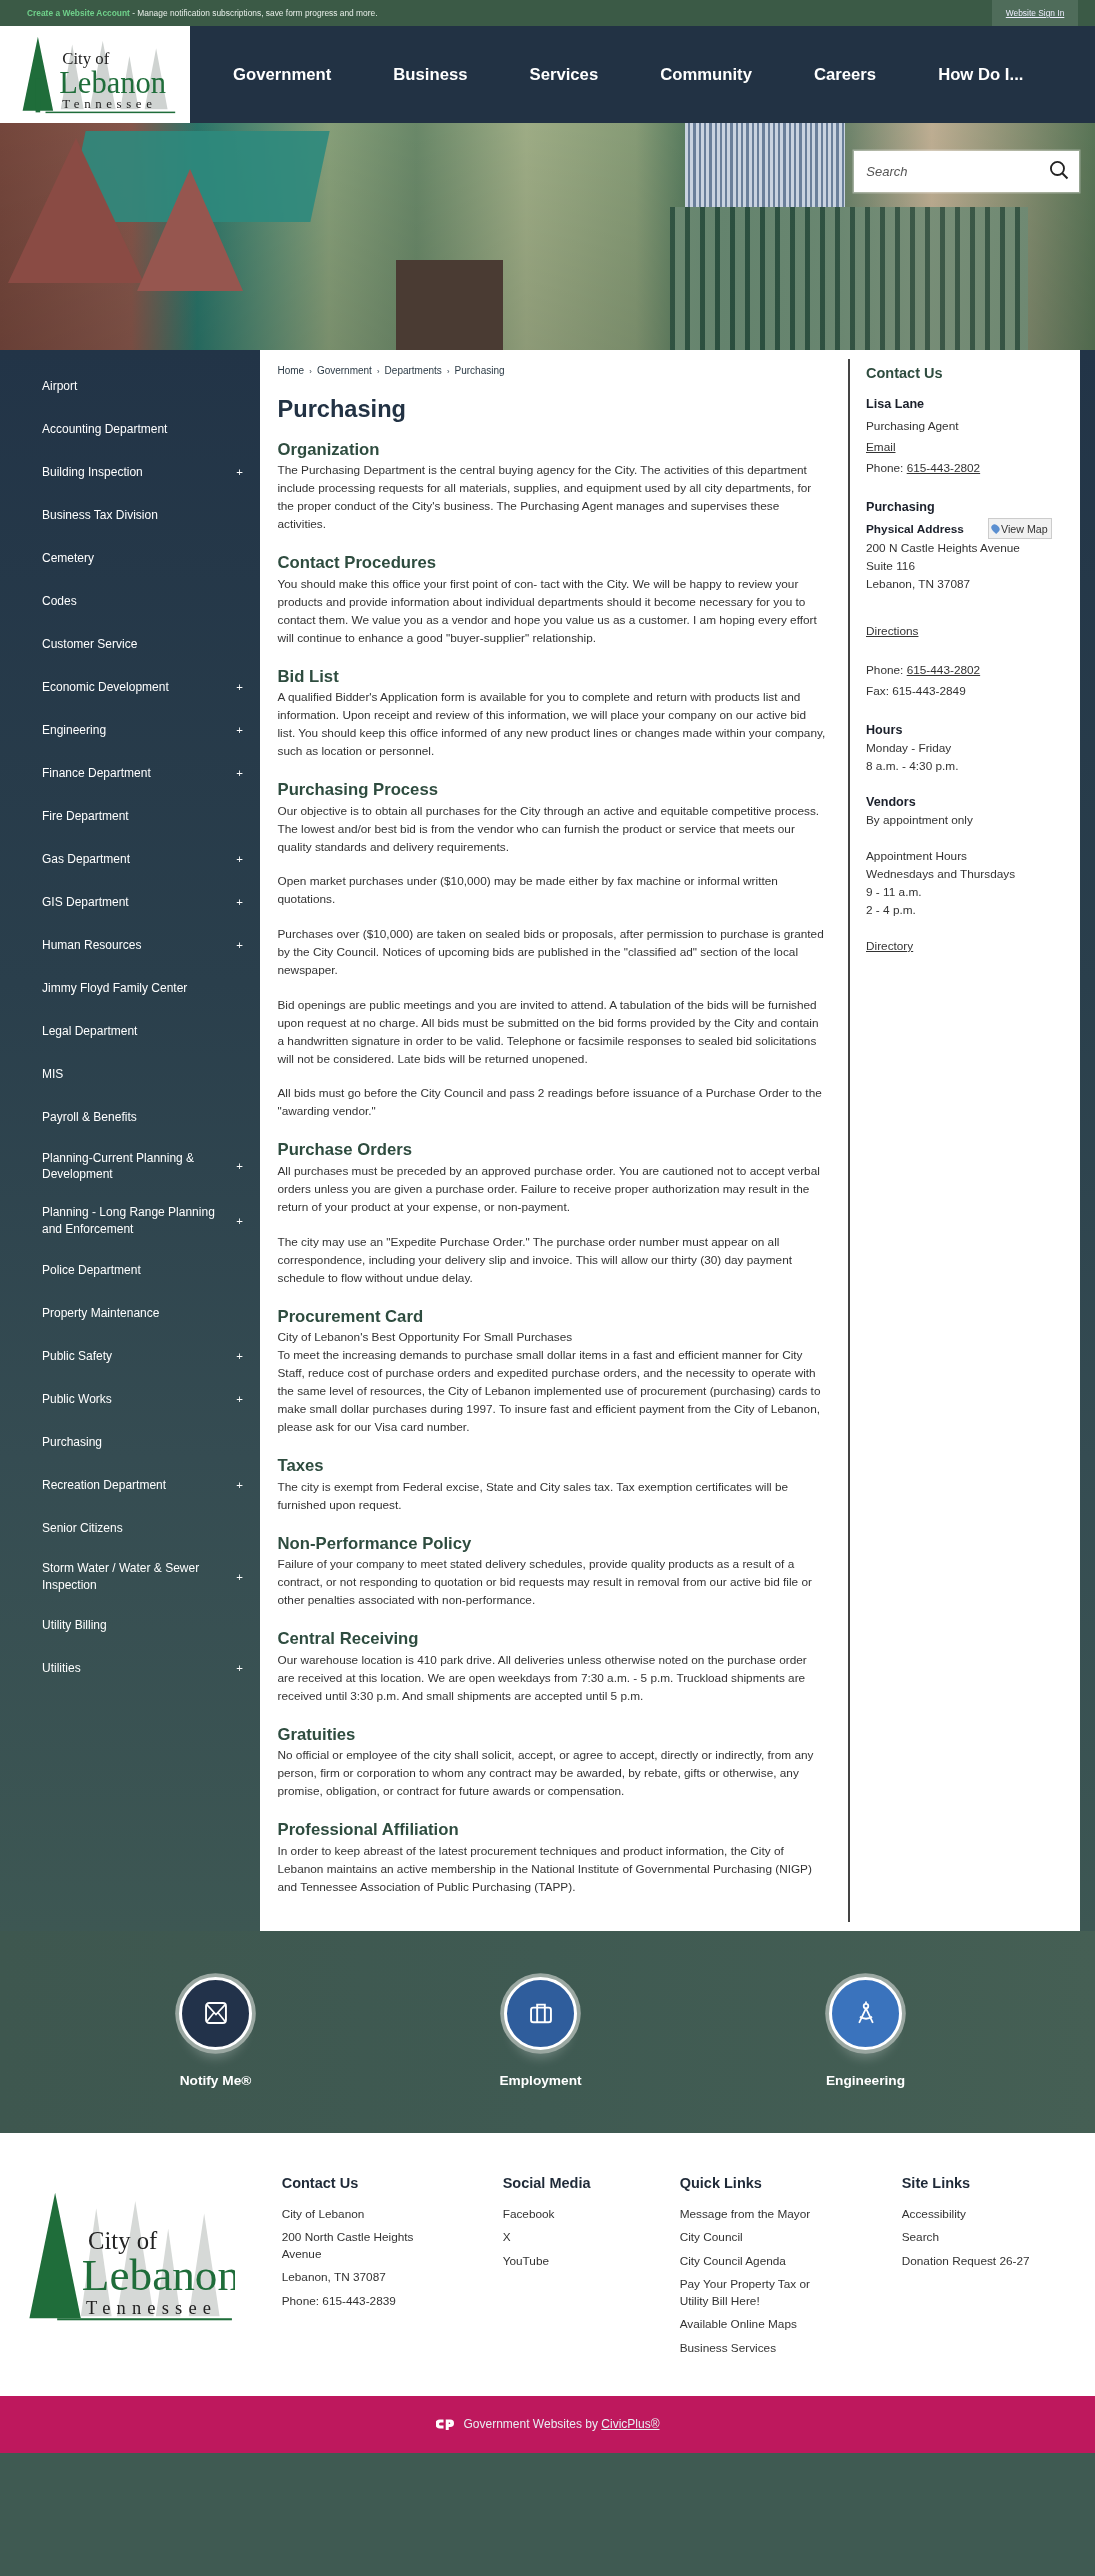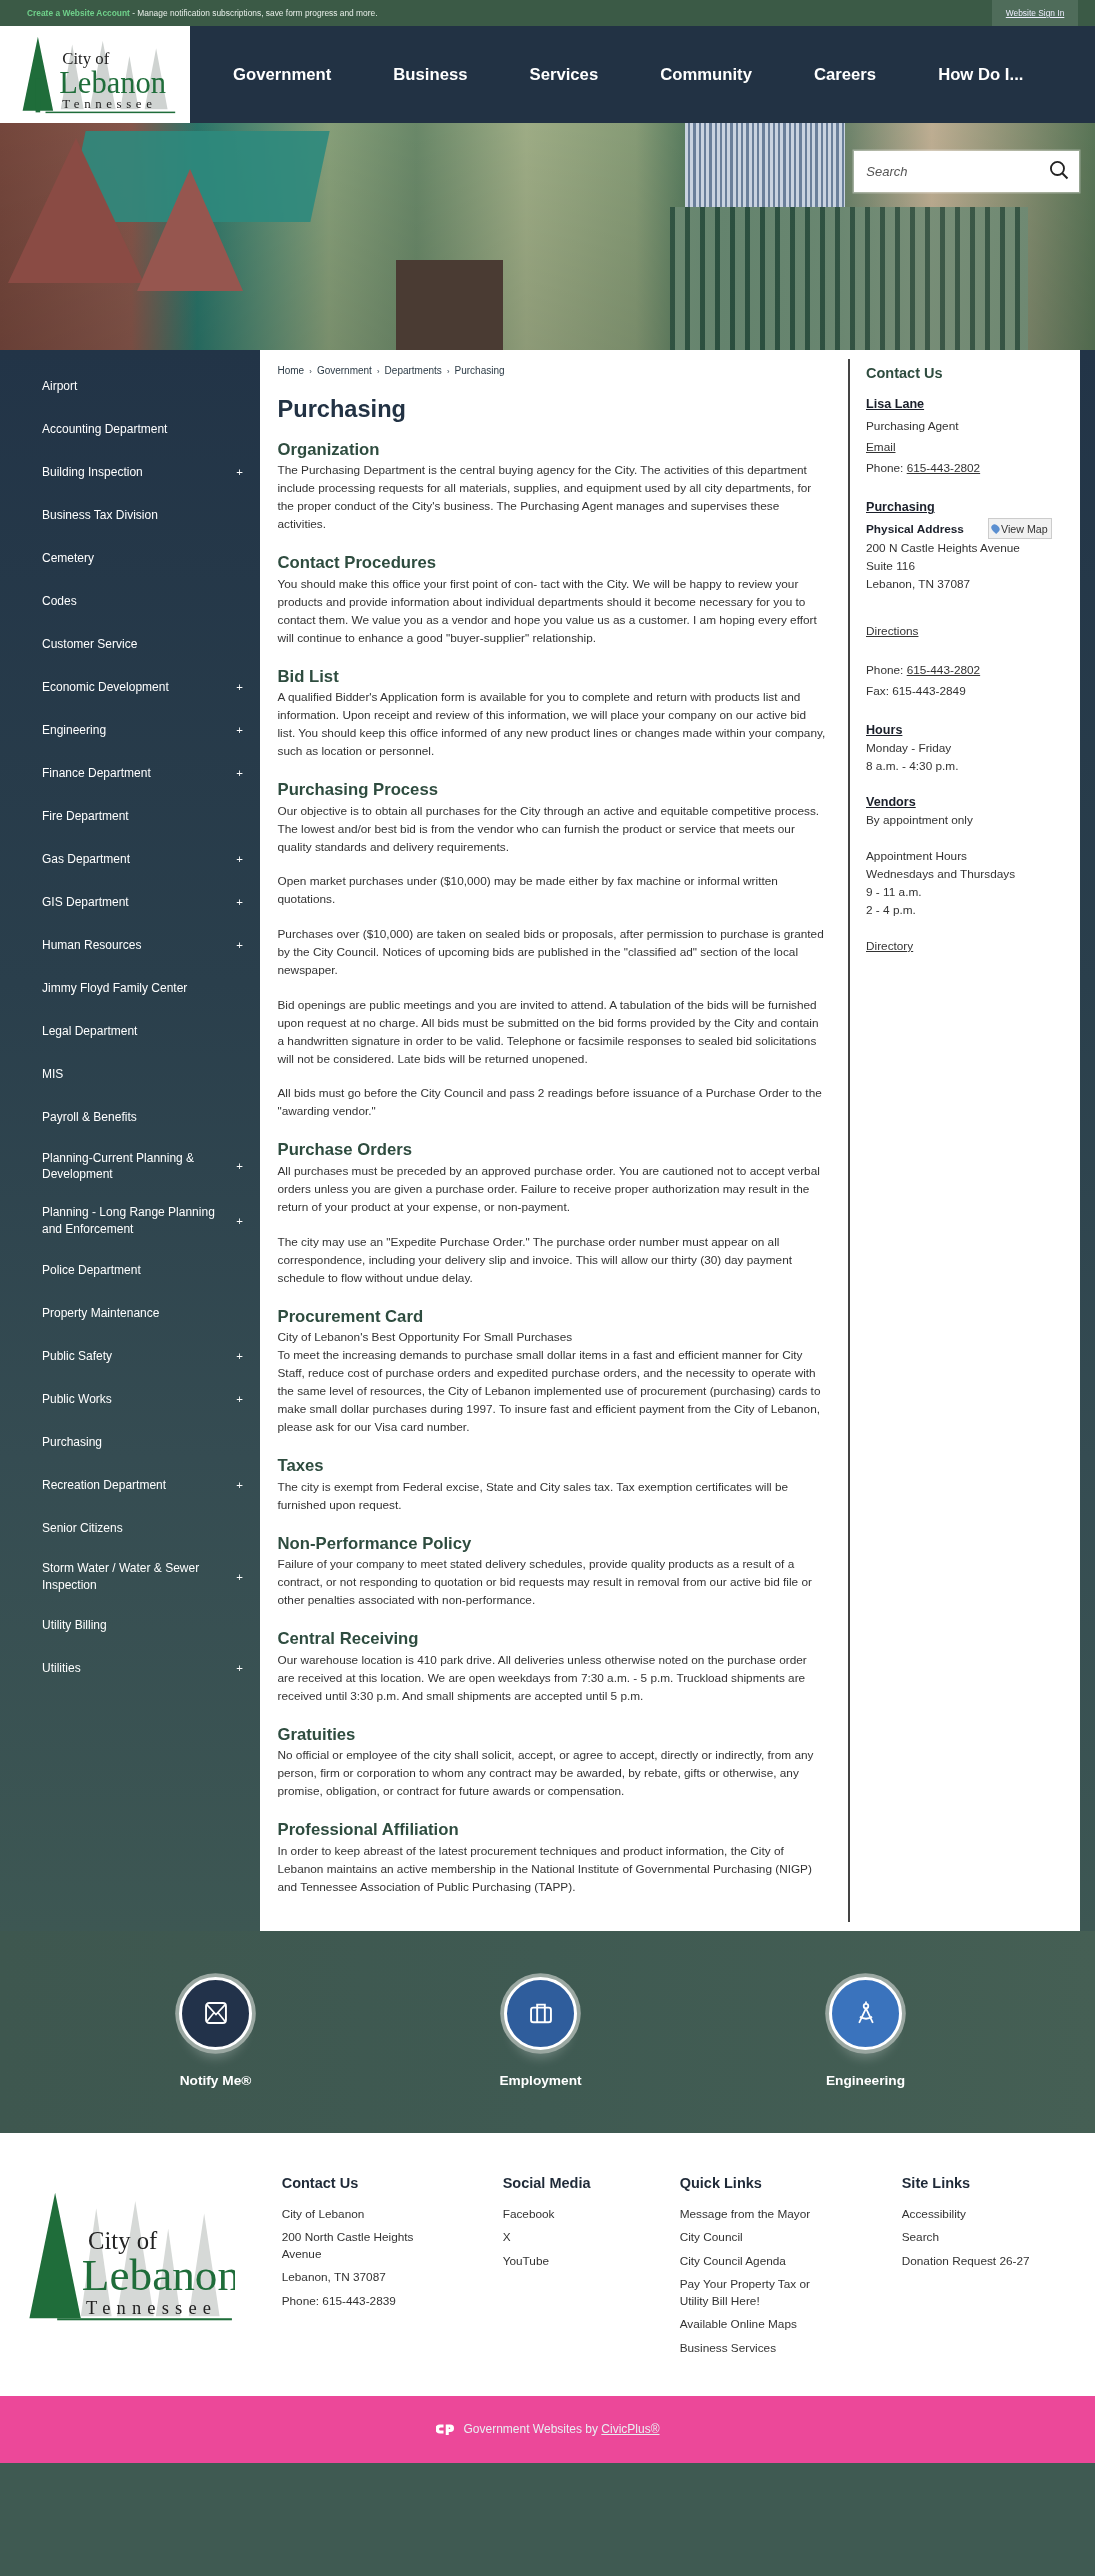--- a/index.html
+++ b/index.html
@@ -50,40 +50,40 @@
   .section { margin-bottom: 20px; }
   .section h2 { font-size: 16.7px; font-weight: bold; color: #2e4c3f; margin-bottom: 1.5px; }
   .section p { font-size: 11.8px; line-height: 18px; color: #333; margin-bottom: 16.7px; }
   .section p:last-child { margin-bottom: 0; }
   .section .sub { margin-bottom: 0; }
 
   .rightcol { width: 238px; background: #fff; position: relative; padding: 15px 15px 15px 24px; }
   .rightcol:before { content: ""; position: absolute; left: 6px; top: 9px; bottom: 9px; width: 1.5px; background: #444; }
   .rightcol h3 { font-size: 14.5px; color: #2e4c3f; font-weight: bold; margin-bottom: 13.7px; }
   .rc-line { font-size: 11.8px; color: #333; line-height: 18px; }
-  .rc-bold { font-weight: bold; color: #1a1f2a; font-size: 12.6px; text-decoration: underline; }
+  .rc-bold { font-weight: bold; color: #1a1f2a; font-size: 12.6px; }
   .rc-link { color: #333; text-decoration: underline; }
   .gap { height: 21px; }
   .viewmap { display: inline-flex; align-items: center; gap: 2.3px; margin-left: 24px; padding: 0.8px 3px; font-size: 10.7px; background: #f1f1f1; border: 0.8px solid #ccc; color: #333; }
   .pin { width: 6.8px; height: 9px; background: #5b8fd0; border-radius: 50% 50% 50% 0; transform: rotate(-45deg); display: inline-block; }
   .right-gutter { width: 15px; }
 
   
   .quick { height: 202px; background: linear-gradient(90deg, #3e574f, #3f5a52, #455f54); display: flex; justify-content: space-around; align-items: flex-start; padding: 46px 68px 16px 53px; }
   .qitem { display: flex; flex-direction: column; align-items: center; width: 122px; text-decoration: none; }
   .qcircle { width: 73px; height: 73px; border-radius: 50%; display: flex; align-items: center; justify-content: center; border: 3px solid #fff; box-shadow: 0 0 0 3.8px #9aa7a1, 0 15px 12px -7.6px rgba(255,255,255,.25); }
   .qlabel { margin-top: 23px; color: #fff; font-size: 13.7px; font-weight: bold; }
 
   
   .footer { background: #fff; height: 263px; display: flex; padding: 42px 0 0 13.7px; }
   .f-logo { width: 268px; padding-top: 7.6px; }
   .f-col { color: #333; }
   .f-col h4 { font-size: 14.5px; font-weight: bold; color: #1f2a38; margin-bottom: 15px; }
   .f-col a, .f-col div { display: block; font-size: 11.8px; line-height: 16.7px; margin-bottom: 6.8px; text-decoration: none; color: #333; }
-  .bottom { height: 67px; background: #ec4899; display: flex; align-items: center; justify-content: center; gap: 9px; color: #e8eef3; font-size: 12px; }
+  .bottom { height: 57px; background: #be185d; display: flex; align-items: center; justify-content: center; gap: 9px; color: #e8eef3; font-size: 12px; }
   .bottom a { color: #e8eef3; text-decoration: underline; }
 </style>
 </head>
 <body>
 
 <div class="topbar">
   <div class="msg">
     <a class="acct" href="#">Create a Website Account</a><span> - Manage notification subscriptions, save form progress and more.</span>
   </div>
   <a class="signin" href="#">Website Sign In</a>

